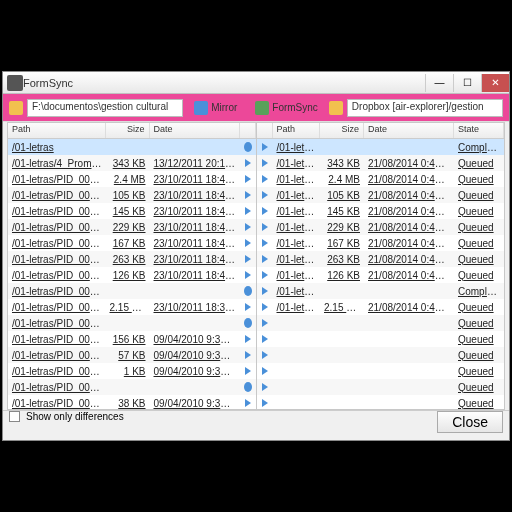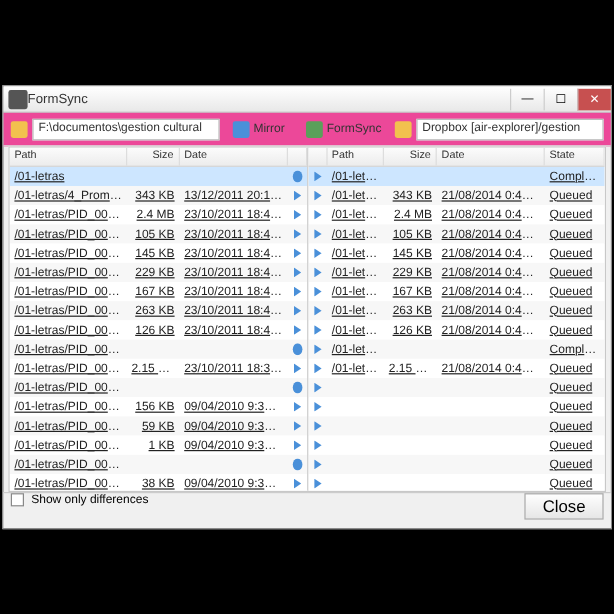--- a/index.html
+++ b/index.html
@@ -176,21 +176,21 @@
           <div class="row">
             <div class="c-path">/01-letras/PID_00152132/cls/index.js</div>
             <div class="c-size">156 KB</div>
             <div class="c-date">09/04/2010 9:39:30</div>
             <div class="c-ico">
               <span class="ricon arrow"></span>
             </div>
           </div>
           <div class="row">
             <div class="c-path">/01-letras/PID_00152132/Imsmanifest.xml</div>
-            <div class="c-size">59 KB</div>
+            <div class="c-size">57 KB</div>
             <div class="c-date">09/04/2010 9:37:42</div>
             <div class="c-ico">
               <span class="ricon arrow"></span>
             </div>
           </div>
           <div class="row">
             <div class="c-path">/01-letras/PID_00152132/Index.html</div>
             <div class="c-size">1 KB</div>
             <div class="c-date">09/04/2010 9:39:22</div>
             <div class="c-ico">

